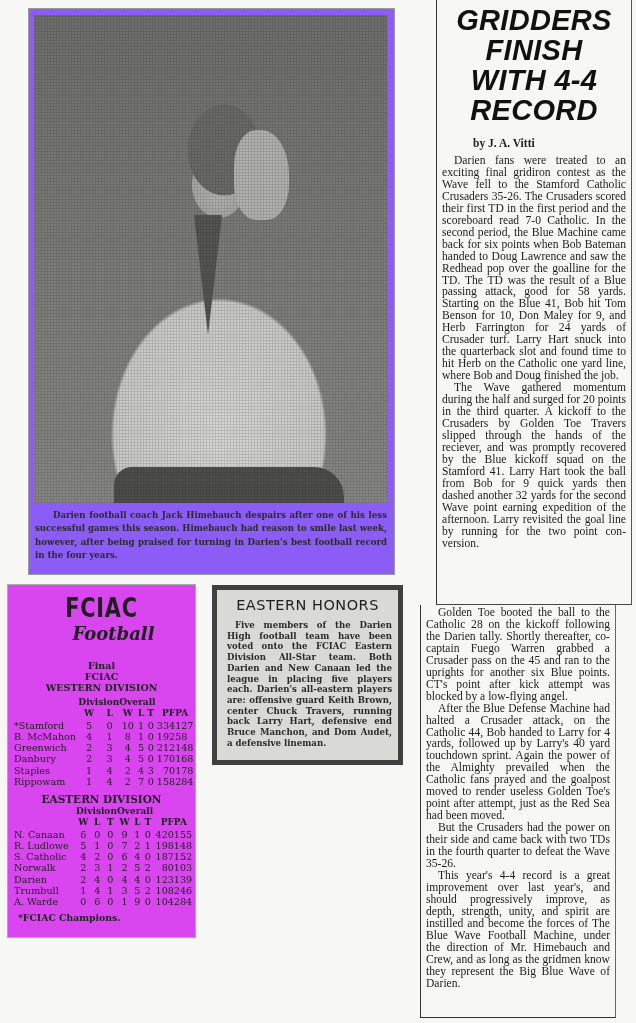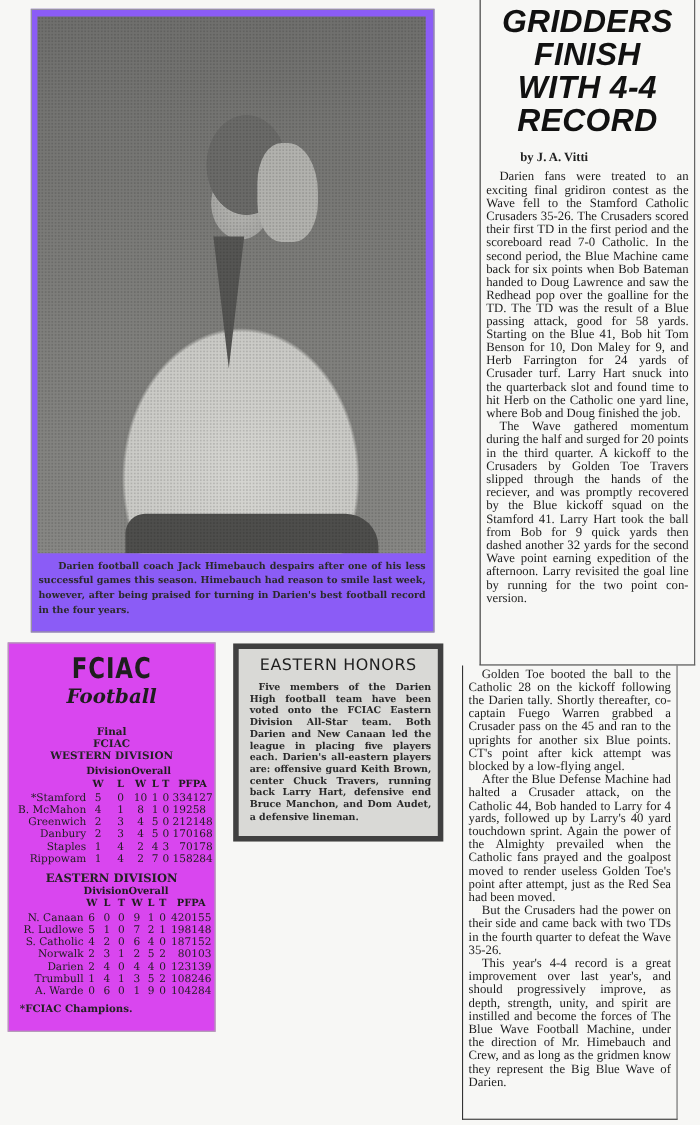--- a/index.html
+++ b/index.html
@@ -82,33 +82,33 @@
     position:absolute; left:7px; top:584px; width:187px; height:352px;
     background:#d946ef; border:1px solid #aaa;
   }
   .fciac .logo {
     position:absolute; left:0; width:100%; top:8px; text-align:center;
     font-family:"DejaVu Sans", sans-serif; font-weight:bold; font-size:26px; color:#1e1e1e;
     letter-spacing:1px; transform:scaleX(0.8);
   }
   .fciac .sub {
     position:absolute; left:0; width:100%; top:38px; text-align:center;
-    font-family:"DejaVu Serif", serif; font-weight:bold; font-style:italic; font-size:18px; color:#1e1e1e;
+    font-family:"DejaVu Serif", serif; font-weight:bold; font-style:italic; font-size:18px; color:#1e1e1e;padding-left:12px;
   }
   .fciac .hdr {
     position:absolute; left:0; width:100%; text-align:center;
     font-family:"DejaVu Serif", serif; font-weight:bold; font-size:9.5px; color:#222; line-height:11px;
   }
   .standings {
     position:absolute; left:6px; font-family:"DejaVu Serif", serif; font-size:9.6px; color:#1e1e1e;
     border-collapse:collapse;
   }
   .standings td, .standings th { padding:0; line-height:11.3px; font-weight:normal; }
   .standings th { font-weight:bold; font-size:9px; }
-  .standings .team { width:72px; text-align:right; white-space:nowrap; }
+  .standings .team { width:72px; text-align:left; white-space:nowrap; }
   .standings .n { width:9px; text-align:center; }
   .standings .pf { width:24px; text-align:right; }
   .standings .pa { width:25px; text-align:left; }
   .champ-note {
     position:absolute; left:10px; top:327px; font-family:"DejaVu Serif", serif; font-weight:bold;
     font-size:9.3px; color:#222;
   }
 
   
   .honors {

